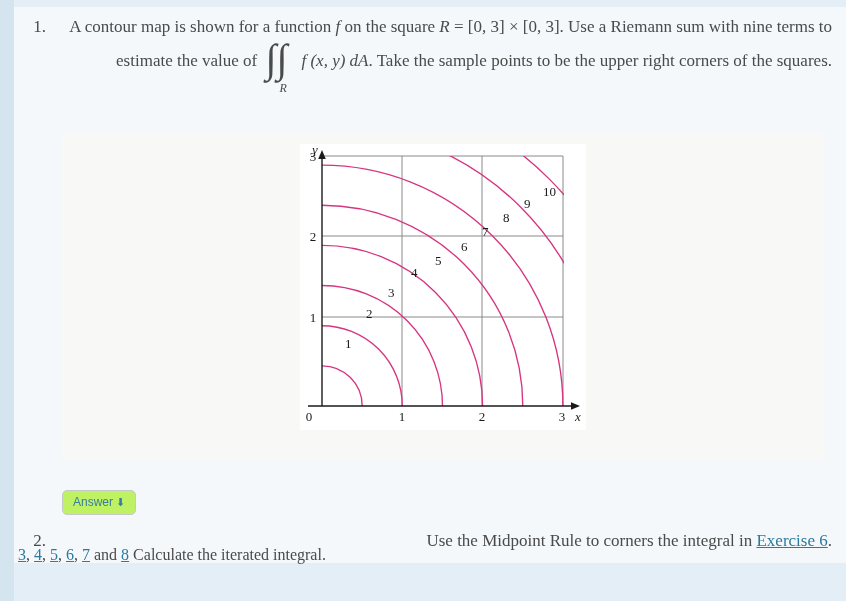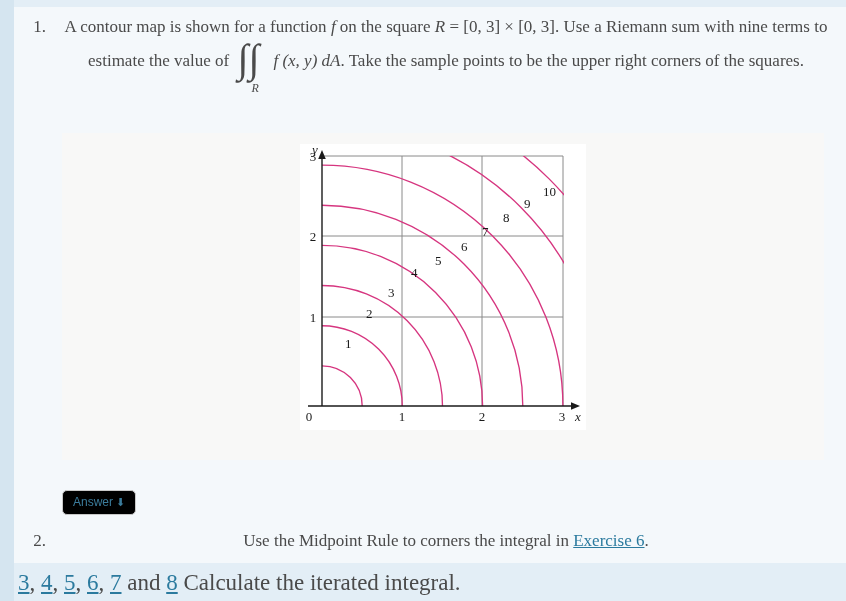--- a/index.html
+++ b/index.html
@@ -53,21 +53,21 @@
     font-size: 17px;
     line-height: 34px;
     color: #4a4a4a;
     flex: 0 0 auto;
   }
   .q-body {
     flex: 1 1 auto;
     font-size: 17px;
     line-height: 34px;
     color: #4a4a4a;
-    text-align: center;
+    text-align: right;
   }
   .mathvar { font-family: "Liberation Serif", serif; font-style: italic; }
   .mathup { font-family: "Liberation Serif", serif; font-style: normal; }
 
   
   .dblint {
     display: inline-block;
     position: relative;
     width: 34px;
     height: 34px;
@@ -111,21 +111,21 @@
     height: 286px;
     background: #ffffff;
   }
 
   
   #answer-button {
     position: absolute;
     left: 62px;
     top: 490px;
     padding: 4px 10px 5px 10px;
-    background: #000000;
+    background: #bef264;
     border: 1px solid #c8c8c8;
     border-radius: 5px;
     font-family: "Liberation Sans", sans-serif;
     font-size: 12px;
     color: #3b7c9c;
     cursor: pointer;
     line-height: 14px;
     white-space: nowrap;
   }
   #answer-button .arrow {
@@ -139,22 +139,22 @@
     position: absolute;
     left: 14px;
     top: 524px;
     width: 818px;
   }
 
   
   #trailing-line {
     position: absolute;
     left: 18px;
-    top: 570px;
-    font-size: 23px;
+    top: 542px;
+    font-size: 16px;
     line-height: 26px;
     color: #4a4a4a;
   }
 
   a.xlink {
     color: #2b7a9e;
     text-decoration: underline;
     cursor: pointer;
   }
 

